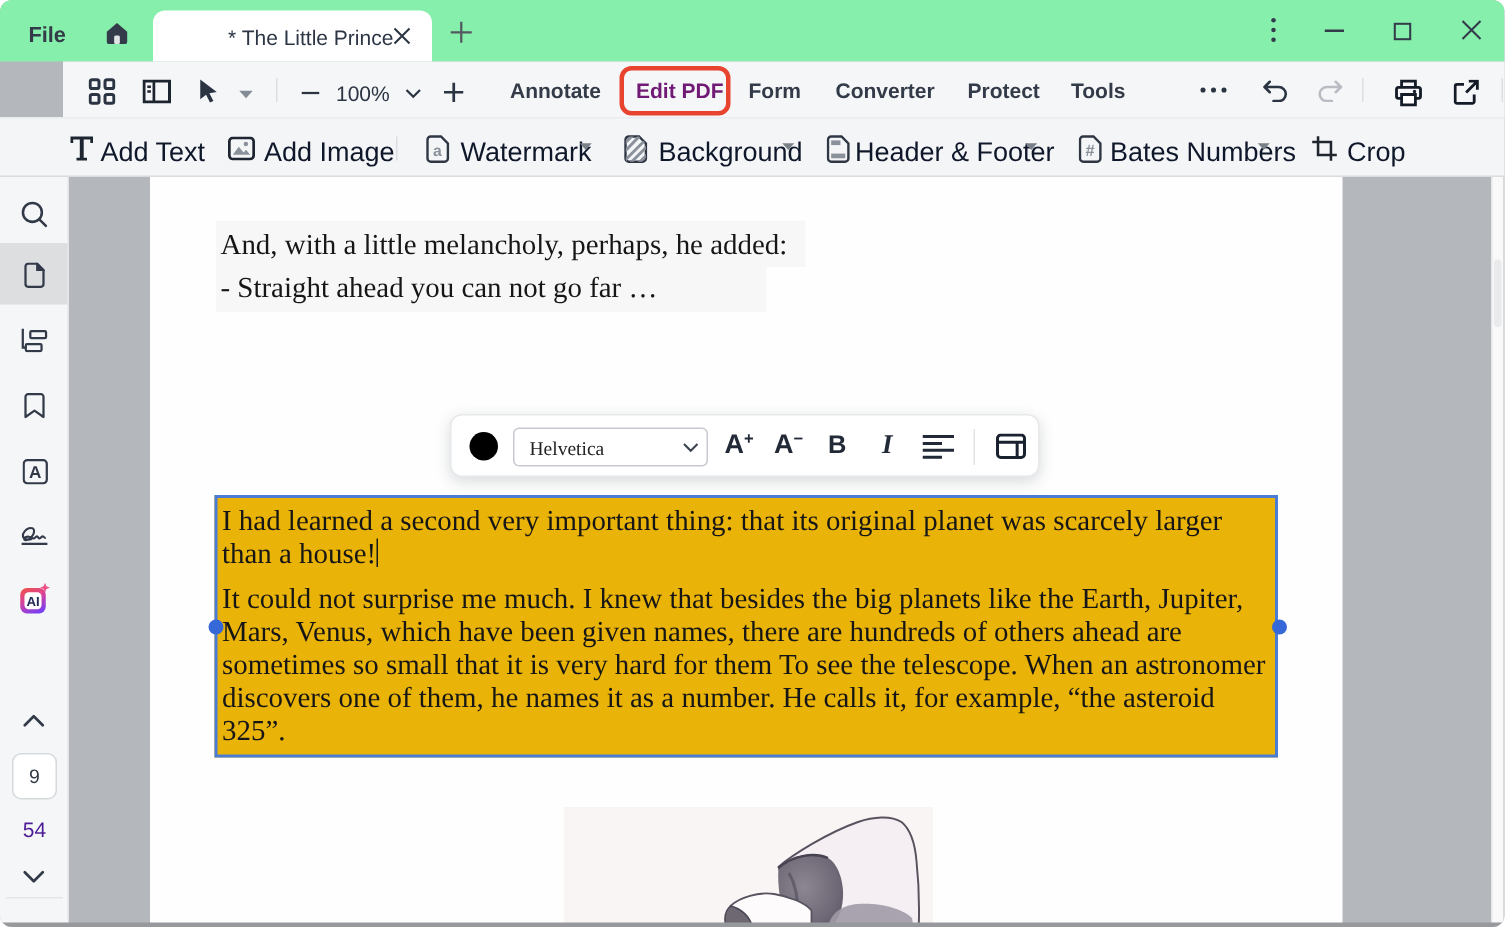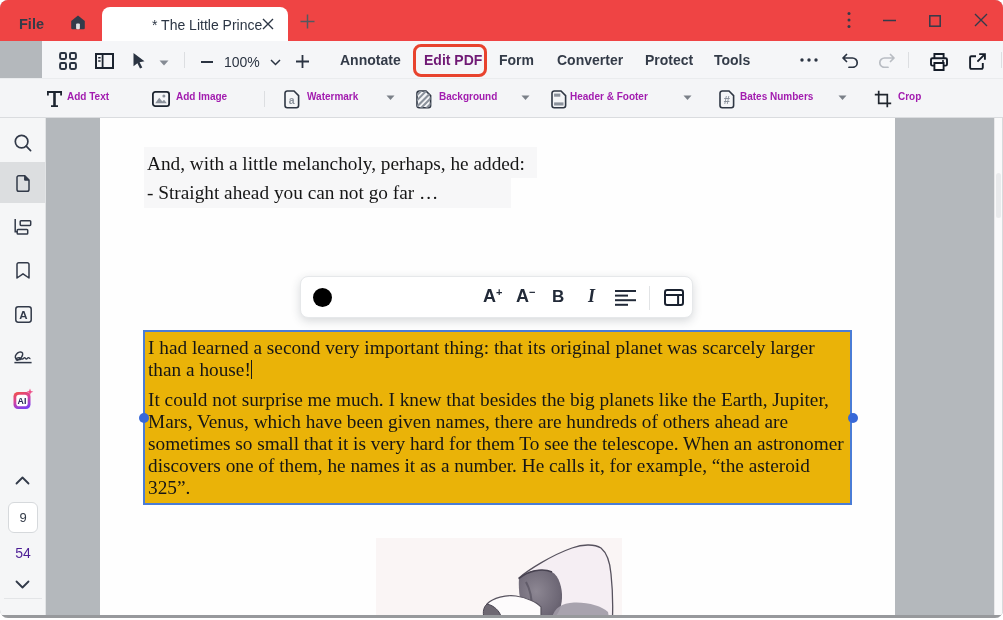--- a/index.html
+++ b/index.html
@@ -1,30 +1,30 @@
 <!DOCTYPE html>
 <html><head>
 <meta charset="utf-8">
 <style>
 * { margin:0; padding:0; box-sizing:border-box; }
 html,body { width:1003px; height:620px; background:#fff; overflow:hidden; }
 body { font-family:"Liberation Sans", sans-serif; }
 #win { position:absolute; left:0; top:0; width:1003px; height:618px; border-radius:8px; overflow:hidden; background:#b4b8bc; }
 .abs { position:absolute; }
 
-#titlebar { position:absolute; left:0; top:0; width:1003px; height:41px; background:#ef4444; }
+#titlebar { position:absolute; left:0; top:0; width:1003px; height:41px; background:#86efac; }
 #tab { position:absolute; left:102px; top:7px; width:186px; height:34px; background:#ffffff; border-radius:8px 8px 0 0; }
 #tabtext { position:absolute; left:28px; top:9px; font-size:14px; color:#2c3645; }
 .uitxt { color:#333b48; }
 
 #row2 { position:absolute; left:0; top:41px; width:1003px; height:37px; background:#f5f6f8;margin-left:42px; }
 
 #row3 { position:absolute; left:0; top:78px; width:1003px; height:40px; background:#f4f5f7; border-top:1px solid #eaecee; border-bottom:1px solid #dadcdf; }
 .menulbl { position:absolute; top:11px; font-size:14px; font-weight:600; color:#333b48; }
-.r3lbl { position:absolute; top:12px; font-size:10px; font-weight:700; color:#a21caf; }
+.r3lbl { position:absolute; top:12px; font-size:18px; font-weight:400; color:#0f172a; }
 .vsep { position:absolute; width:1px; background:#dcdee1; }
 
 #sidebar { position:absolute; left:0; top:118px; width:46px; height:500px; background:#f5f6f7; border-right:1px solid #e2e4e6; }
 #sbsel { position:absolute; left:0px; top:44px; width:45px; height:41px; background:#dcdee0; }
 
 #content { position:absolute; left:46px; top:118px; width:957px; height:500px; background:#b4b8bc; }
 #page { position:absolute; left:54px; top:0; width:795px; height:500px; background:#fefefe; }
 #scrollstrip { position:absolute; right:0; top:0; width:9px; height:500px; background:#f9f9fa; border-left:1px solid #e8e8ea; border-right:1px solid #d8dadc; }
 #scrollthumb { position:absolute; right:1px; top:55px; width:5px; height:45px; background:#e9eaec; border-radius:3px; }
 .docline { position:absolute; font-family:"Liberation Serif", serif; font-size:19.3px; color:#161616; white-space:pre; line-height:22px; }
@@ -289,20 +289,26 @@
       <div class="docline" style="left:3px;top:79px;">Mars, Venus, which have been given names, there are hundreds of others ahead are</div>
       <div class="docline" style="left:3px;top:101px;">sometimes so small that it is very hard for them To see the telescope. When an astronomer</div>
       <div class="docline" style="left:3px;top:123px;">discovers one of them, he names it as a number. He calls it, for example, “the asteroid</div>
       <div class="docline" style="left:3px;top:145px;">325”.</div>
     </div>
     <div class="handle" style="left:92.5px;top:295px;"></div>
     <div class="handle" style="left:801.5px;top:295px;"></div>
 
     <div id="floatbar">
       <div style="position:absolute;left:12px;top:11px;width:19px;height:19px;border-radius:50%;background:#000;"></div>
+      <div id="fontsel">
+        <div style="position:absolute;left:10px;top:5px;font-family:'Liberation Serif',serif;font-size:13px;color:#222;">Helvetica</div>
+        <svg class="icon" style="left:112px;top:9px" width="11" height="7" viewBox="0 0 11 7">
+            <path d="M1 1 L5.5 5.5 L10 1" fill="none" stroke="#3a424f" stroke-width="1.4"></path>
+          </svg>
+      </div>
       <div class="abs" style="left:182px;top:9px;font-size:18px;font-weight:600;color:#222a38;">A<span style="font-size:11px;vertical-align:6px;font-weight:700;">+</span></div>
       <div class="abs" style="left:215px;top:9px;font-size:18px;font-weight:600;color:#222a38;">A<span style="font-size:11px;vertical-align:6px;font-weight:700;">−</span></div>
       <div class="abs" style="left:251px;top:10px;font-size:17px;font-weight:700;color:#222a38;">B</div>
       <div class="abs" style="left:287px;top:9px;font-family:'Liberation Serif',serif;font-size:18px;font-style:italic;font-weight:600;color:#222a38;">I</div>
       <svg class="icon" style="left:314px;top:13px" width="22" height="16" viewBox="0 0 22 16">
           <g stroke="#222a38" stroke-width="2">
             <path d="M0 1 H21"></path>
             <path d="M0 5.6 H13"></path>
             <path d="M0 10.2 H21"></path>
             <path d="M0 14.8 H13"></path>

